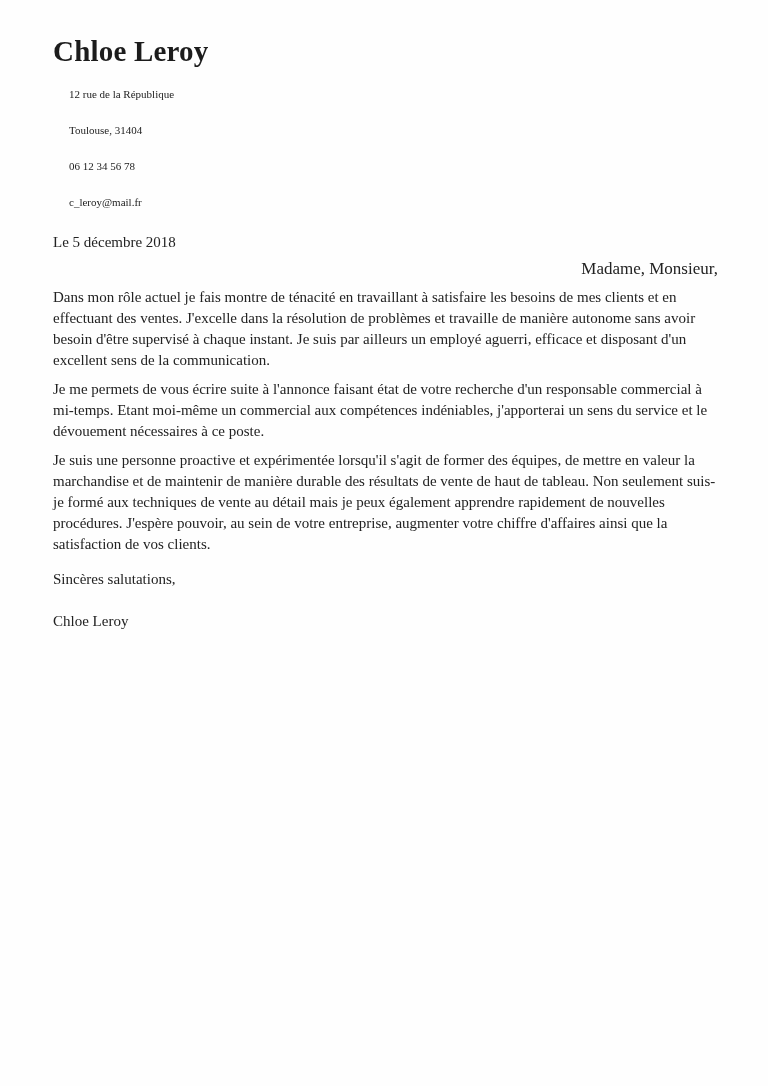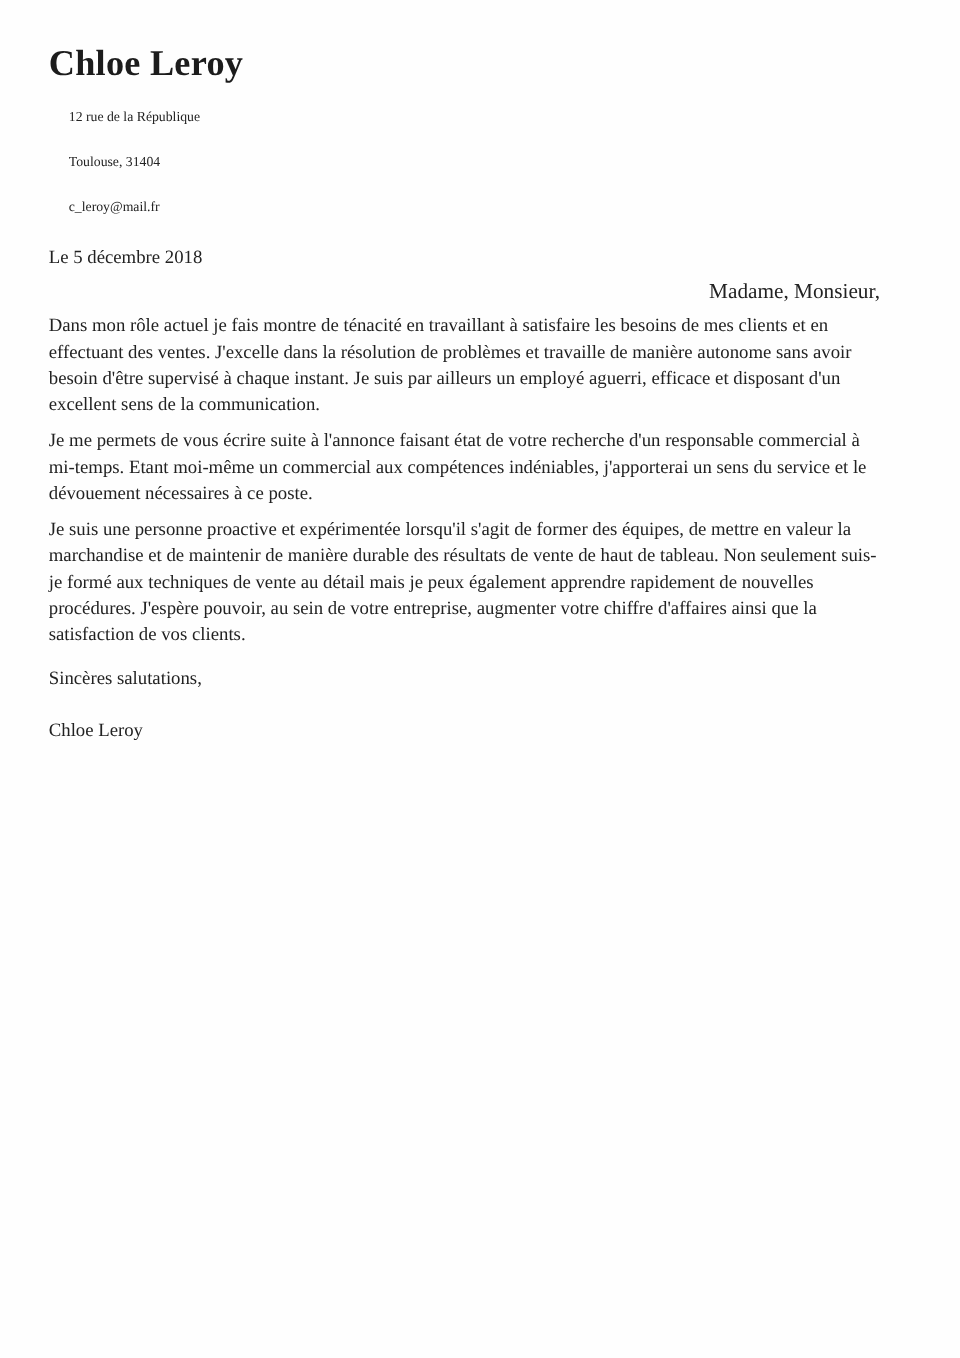--- a/index.html
+++ b/index.html
@@ -7,21 +7,21 @@
     margin: 0;
     padding: 0;
     background: #ffffff;
   }
   .page {
     position: relative;
     width: 768px;
     height: 1086px;
     background: #fefefe;
     box-sizing: border-box;
-    padding: 34px 53px 0 39px;
+    padding: 34px 53px 0 53px;
     font-family: "Liberation Serif", "DejaVu Serif", serif;
     color: #222222;
     overflow: hidden;
   }
   .letter {
     width: 665px;
   }
   .sender-name {
     font-size: 29px;
     font-weight: bold;
@@ -70,20 +70,21 @@
 <body>
 
 <div class="page">
   <div class="letter">
 
     <h1 class="sender-name">Chloe Leroy</h1>
 
     <div class="contact-block">
       <p class="contact-line">12 rue de la République</p>
       <p class="contact-line">Toulouse, 31404</p>
+      <p class="contact-line">06 12 34 56 78</p>
       <p class="contact-line">c_leroy@mail.fr</p>
     </div>
 
     <p class="date-line">Le 5 décembre 2018</p>
 
     <p class="salutation">Madame, Monsieur,</p>
 
     <p class="para">Dans mon rôle actuel je fais montre de ténacité en travaillant à satisfaire les besoins de mes clients et en effectuant des ventes. J'excelle dans la résolution de problèmes et travaille de manière autonome sans avoir besoin d'être supervisé à chaque instant. Je suis par ailleurs un employé aguerri, efficace et disposant d'un excellent sens de la communication.</p>
 
     <p class="para">Je me permets de vous écrire suite à l'annonce faisant état de votre recherche d'un responsable commercial à mi-temps. Etant moi-même un commercial aux compétences indéniables, j'apporterai un sens du service et le dévouement nécessaires à ce poste.</p>

